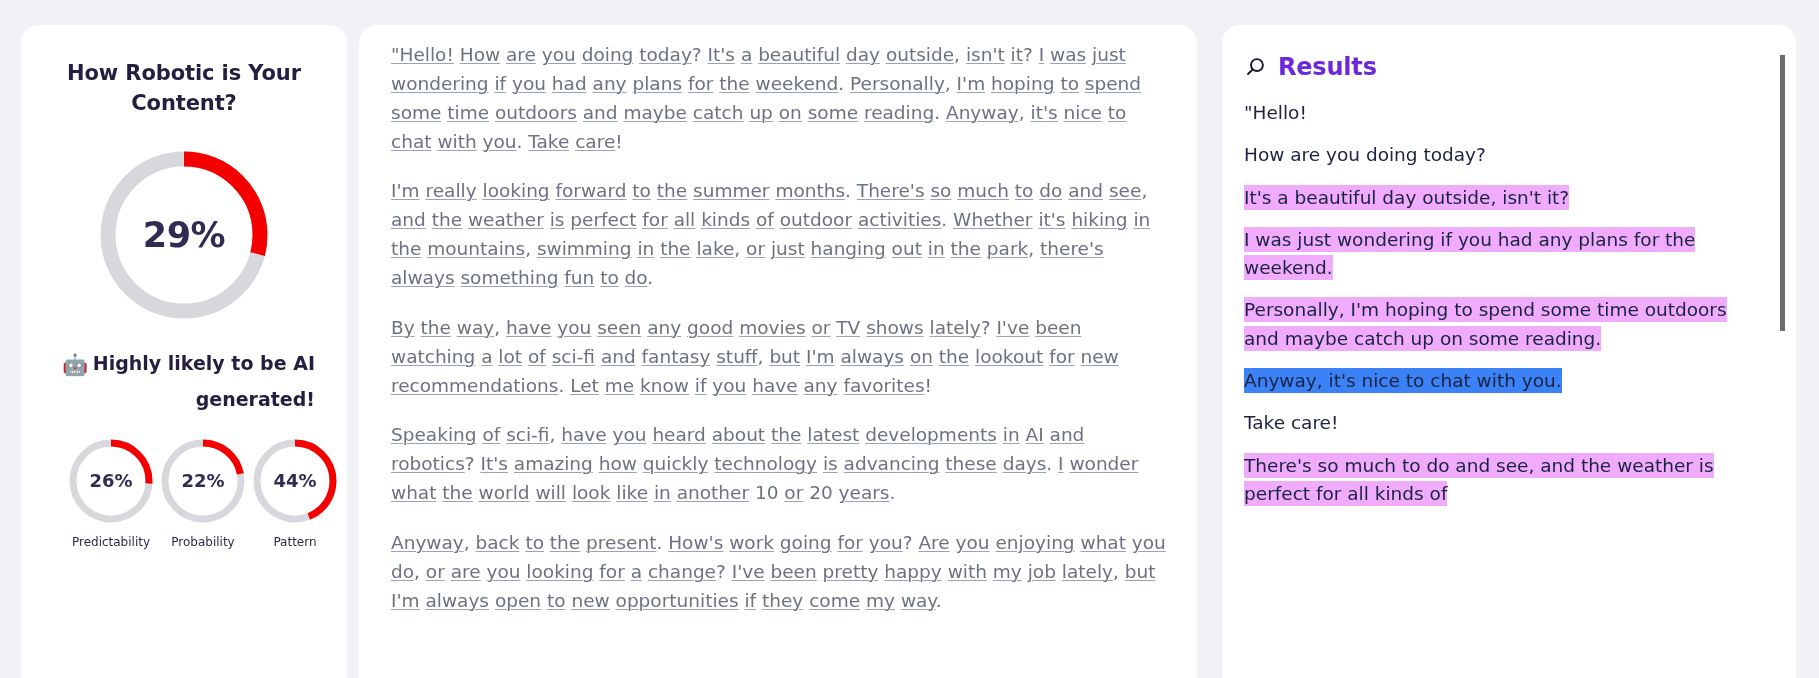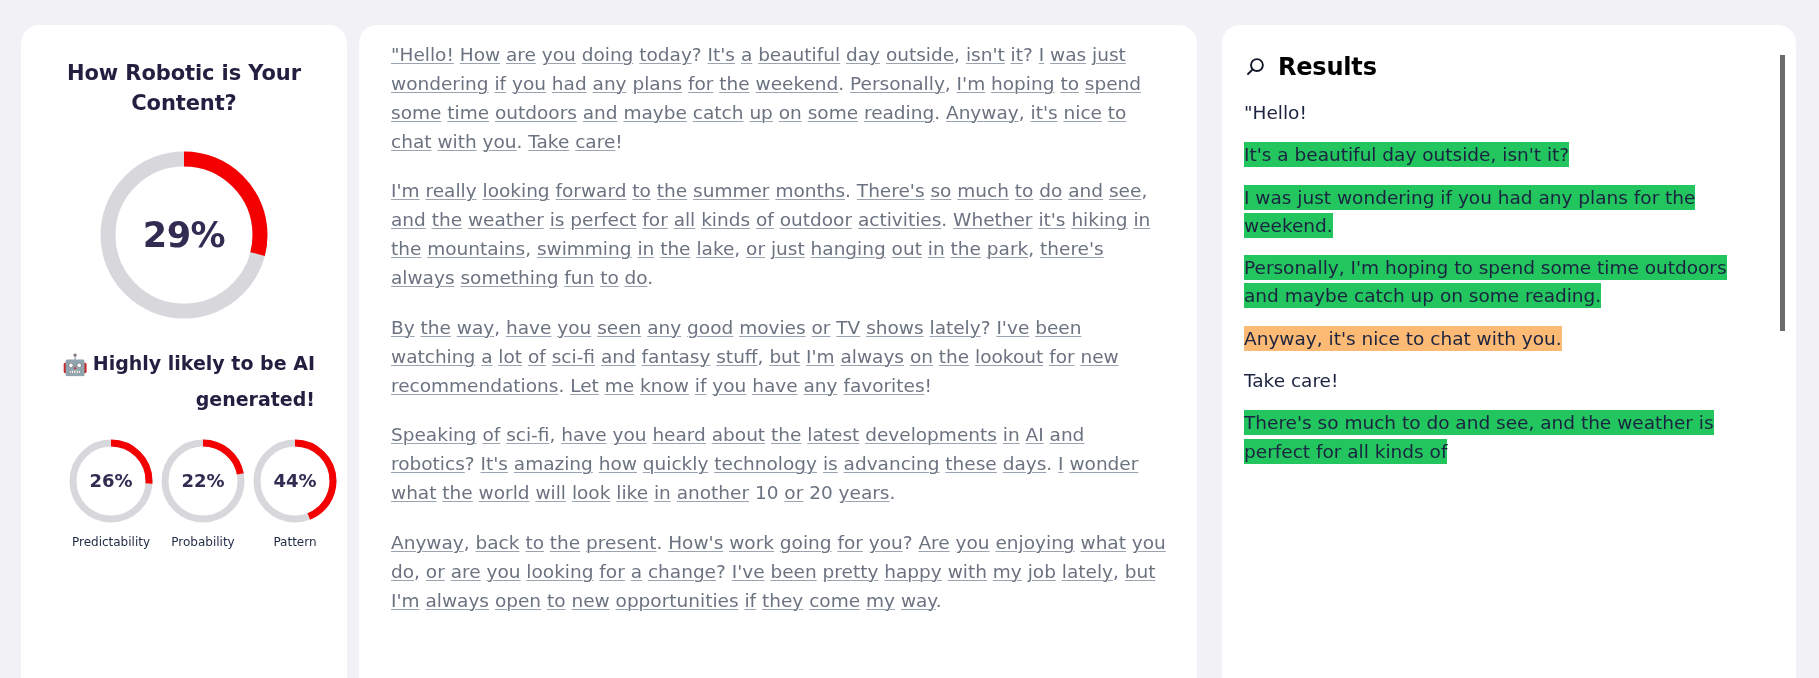--- a/index.html
+++ b/index.html
@@ -155,39 +155,39 @@
   }
   .results-head {
     display: flex;
     align-items: center;
     gap: 11px;
     padding-left: 4px;
   }
   .results-head .title {
     font-size: 24px;
     font-weight: 700;
-    color: #000000;
+    color: #6d28d9;
     letter-spacing: -0.2px;
   }
   .magnifier { display:block; }
 
   .results-list { margin-top: 18px; padding-left: 4px; }
   .res-line {
     font-size: 18.5px;
     line-height: 1.53;
     color: #1b2340;
     margin-bottom: 14px;
   }
   .res-line span.mark {
     padding: 2px 0;
     box-decoration-break: clone;
     -webkit-box-decoration-break: clone;
   }
-  .hl-orange { background: #22c55e; }
-  .hl-red    { background: #fdba74; }
+  .hl-orange { background: #f0abfc; }
+  .hl-red    { background: #3b82f6; }
   .hl-none   { background: transparent; }
 
   
   .results-scrollbar {
     position: absolute;
     right: 11px;
     top: 30px;
     width: 5px;
     height: 276px;
     background: #6b6b6b;
@@ -267,20 +267,21 @@
         <svg class="magnifier" width="23" height="23" viewBox="0 0 24 24" fill="none" stroke="#111827" stroke-width="2" stroke-linecap="round">
           <circle cx="13.5" cy="9.5" r="6.2"></circle>
           <line x1="9.1" y1="13.9" x2="4.2" y2="18.8"></line>
         </svg>
       </span>
       <span class="title">Results</span>
     </div>
 
     <div class="results-list" id="results-list">
         <div class="res-line"><span class="mark hl-none">"Hello!</span></div>
+        <div class="res-line"><span class="mark hl-none">How are you doing today?</span></div>
         <div class="res-line"><span class="mark hl-orange">It's a beautiful day outside, isn't it?</span></div>
         <div class="res-line"><span class="mark hl-orange">I was just wondering if you had any plans for the weekend.</span></div>
         <div class="res-line"><span class="mark hl-orange">Personally, I'm hoping to spend some time outdoors and maybe catch up on some reading.</span></div>
         <div class="res-line"><span class="mark hl-red">Anyway, it's nice to chat with you.</span></div>
         <div class="res-line"><span class="mark hl-none">Take care!</span></div>
         <div class="res-line"><span class="mark hl-orange">There's so much to do and see, and the weather is perfect for all kinds of</span></div>
       </div>
 
     <div class="results-scrollbar"></div>
   </section>

